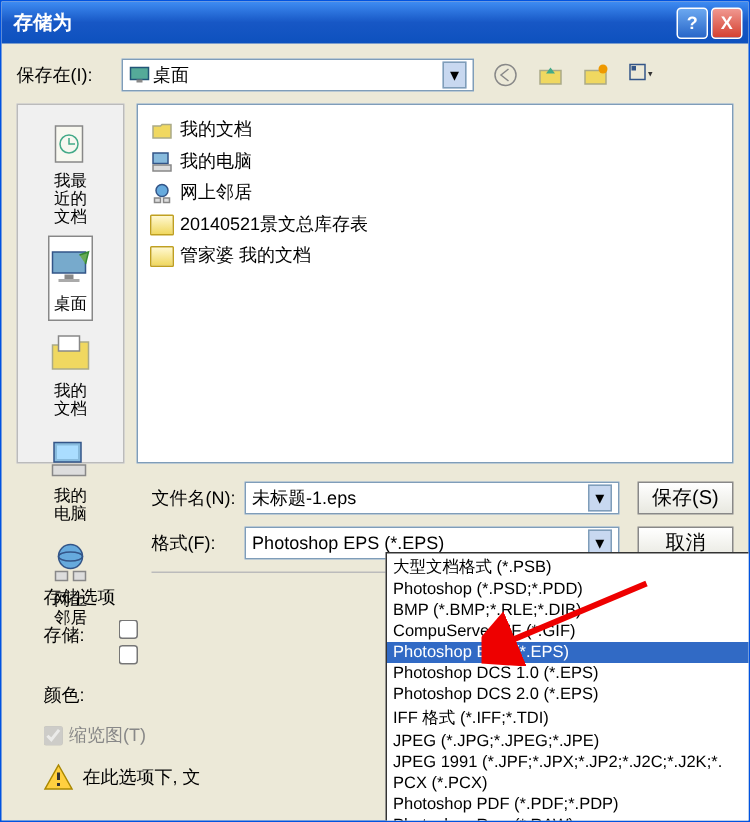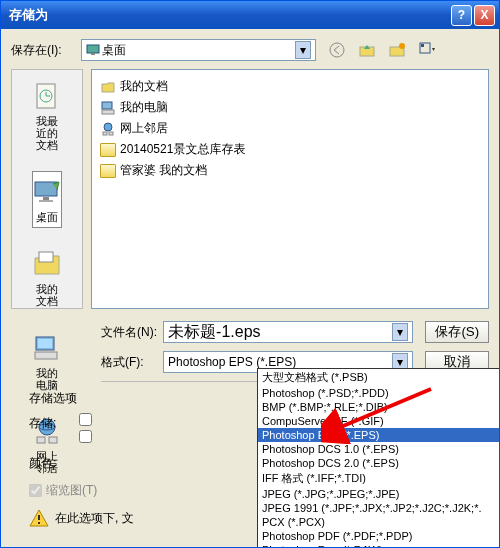--- a/index.html
+++ b/index.html
@@ -11,21 +11,21 @@
     .titlebar-btn.help { background: linear-gradient(to bottom, #6ba8f0, #2866c8); }
     .body-area { padding: 10px; height: 444px; position: relative; }
     .top-row { display: flex; align-items: center; margin-bottom: 8px; }
     .top-label { width: 70px; }
     .location-combo { flex: 1; max-width: 235px; height: 22px; border: 1px solid #7f9db9; background: white; display: flex; align-items: center; padding: 0 4px; }
     .combo-text { flex: 1; }
     .combo-arrow { width: 16px; height: 18px; background: #c8d8f0; border: 1px solid #7f9db9; display: flex; align-items: center; justify-content: center; }
     .toolbar-icons { display: flex; gap: 12px; margin-left: 12px; }
     .tool-icon { width: 18px; height: 18px; cursor: pointer; }
     .main-row { display: flex; gap: 8px; height: 240px; }
-    .sidebar { width: 72px; background: #f0f0f0; border: 1px solid #bbb; display: flex; flex-direction: column; align-items: center; padding: 6px 20px; gap: 16px; }
+    .sidebar { width: 72px; background: #f0f0f0; border: 1px solid #bbb; display: flex; flex-direction: column; align-items: center; padding: 6px 20px; gap: 2px; }
     .side-item { display: flex; flex-direction: column; align-items: center; gap: 3px; padding: 4px 2px; cursor: pointer; width: 100%; }
     .side-item.selected { border: 1px solid #888; background: #fff; }
     .side-icon { width: 32px; height: 32px; }
     .side-label { font-size: 11px; text-align: center; line-height: 1.1; }
     .file-area { flex: 1; background: white; border: 1px solid #7f9db9; padding: 6px; }
     .file-item { display: flex; align-items: center; gap: 4px; padding: 2px; }
     .folder-icon { width: 16px; height: 14px; background: linear-gradient(to bottom, #fff8d0, #f0d860); border: 1px solid #c0a020; border-radius: 1px; }
     .special-icon { width: 16px; height: 16px; }
     .bottom-section { margin-top: 12px; }
     .field-row { display: flex; align-items: center; margin-bottom: 8px; padding-left: 90px; }
@@ -43,21 +43,21 @@
     .opt-content { display: flex; flex-direction: column; gap: 4px; }
     .chk { display: flex; align-items: center; gap: 4px; }
     .chk input { width: 13px; height: 13px; }
     .warn-row { display: flex; align-items: center; gap: 6px; margin-top: 6px; }
     .warn-icon { width: 20px; height: 18px; }
     .watermark { position: absolute; right: 6px; bottom: 24px; font-size: 20px; font-weight: bold; opacity: 0.8; }
     .watermark .s1 { color: #4a7; } .watermark .s2 { color: #c00; }
     .watermark-sub { position: absolute; right: 16px; bottom: 14px; font-size: 10px; color: #666; }
     .arrow-svg { position: absolute; left: 320px; top: 355px; z-index: 20; pointer-events: none; }
     hr.divider { margin: 8px 0 8px 90px; border: none; border-top: 1px solid #bbb; width: 345px; }
-    input[type=text] { border:none; outline:none; width:100%; font-family:inherit; font-size:16px; }
+    input[type=text] { border:none; outline:none; width:100%; font-family:inherit; font-size:12px; }
   </style>
 </head>
 <body>
 
 <div class="window">
   <div class="titlebar">
     <span class="titlebar-text">存储为</span>
     <div class="titlebar-btn help">
         <span>?</span>
       </div>

